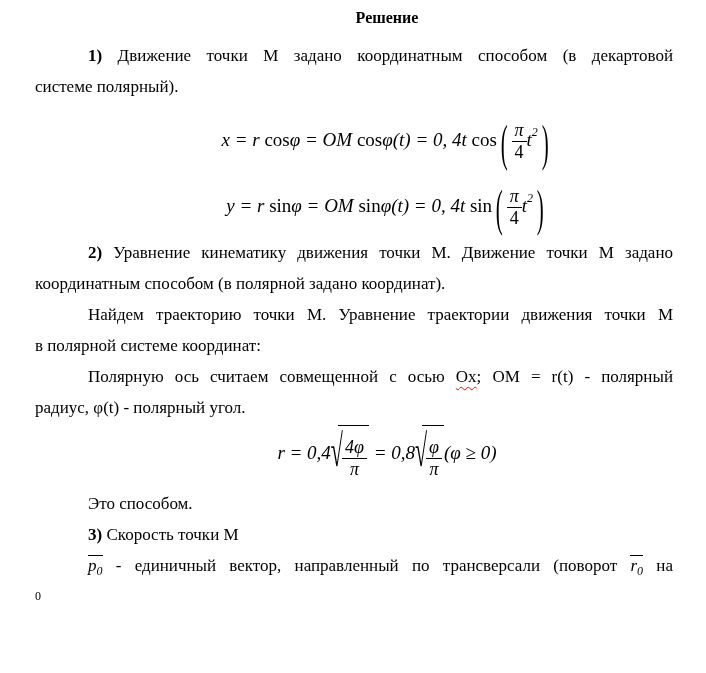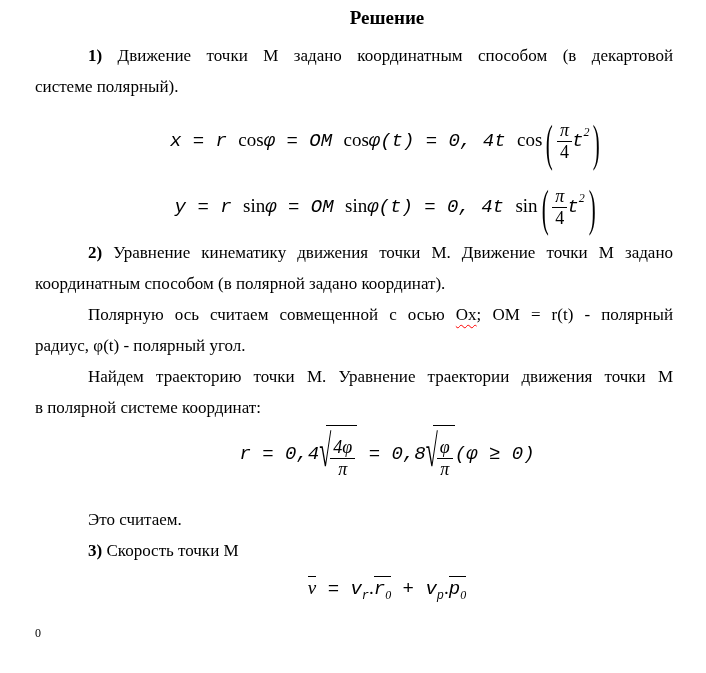--- a/index.html
+++ b/index.html
@@ -9,38 +9,38 @@
     background: #ffffff;
     color: #000000;
     font-family: "Liberation Serif", serif;
     overflow: hidden;
   }
   .page { padding: 6px 33px 0 35px; font-size: 17px; }
 
   .title {
     text-align: center;
     font-weight: bold;
-    font-size: 19px;
+    font-size: 16px;
     line-height: 24px;
     padding-left: 66px;
     margin-bottom: 10px;
   }
 
   .line { line-height: 31px; }
   .indent { padding-left: 53px; }
   .just { text-align: justify; text-align-last: justify; }
   b { font-weight: bold; }
 
   
   .eq { text-align: center; padding-left: 66px; }
   .eq-xy { margin: 2px 0; }
   .eq-row { line-height: 56px; font-size: 19px; white-space: nowrap; }
   .eq-row-v { line-height: 40px; font-size: 19px; margin: 2px 0; }
-  .eq-row-r { line-height: 56px; font-size: 19px; margin: 2px 0 20px 0; }
-  .it { font-style: italic; font-family: Liberation Mono, monospace; }
+  .eq-row-r { line-height: 56px; font-size: 19px; margin: 2px 0 4px 0; }
+  .it { font-style: italic; }
   .fn { font-style: normal; }
 
   .frac {
     display: inline-block; vertical-align: middle;
     text-align: center; line-height: 1.05; font-size: 18px;
   }
   .frac .num { display: block; border-bottom: 1.3px solid #000; padding: 0 3px 1px 3px; font-style: italic; }
   .frac .den { display: block; padding-top: 1px; font-style: normal; }
   .frac .den-it { font-style: italic; }
 
@@ -98,39 +98,37 @@
     <div class="eq-row"><span class="it">x = r </span><span class="fn">cos</span><span class="it">φ = OM </span><span class="fn">cos</span><span class="it">φ(t) = 0, 4t </span><span class="fn">cos</span><span class="bigparen">(</span><span class="frac"><span class="num">π</span><span class="den">4</span></span><span class="it">t</span><sup class="sq">2</sup><span class="bigparen">)</span></div>
     <div class="eq-row"><span class="it">y = r </span><span class="fn">sin</span><span class="it">φ = OM </span><span class="fn">sin</span><span class="it">φ(t) = 0, 4t </span><span class="fn">sin</span><span class="bigparen">(</span><span class="frac"><span class="num">π</span><span class="den">4</span></span><span class="it">t</span><sup class="sq">2</sup><span class="bigparen">)</span></div>
   </div>
 
   <div>
     <div class="line indent just"><b>2)</b><span> Уравнение кинематику движения точки М. Движение точки М задано</span></div>
     <div class="line">координатным способом (в полярной задано координат).</div>
   </div>
 
   <div>
-    <div class="line indent just"><span>Полярную ось считаем совмещенной с осью </span><span class="misspelled">Ox</span><span>; ОМ = r(t) - полярный</span></div>
-    <div class="line">радиус, φ(t) - полярный угол.</div>
+    <div class="line indent just">Найдем траекторию точки М. Уравнение траектории движения точки М</div>
+    <div class="line">в полярной системе координат:</div>
   </div>
 
   <div>
-    <div class="line indent just">Найдем траекторию точки М. Уравнение траектории движения точки М</div>
-    <div class="line">в полярной системе координат:</div>
+    <div class="line indent just"><span>Полярную ось считаем совмещенной с осью </span><span class="misspelled">Ox</span><span>; ОМ = r(t) - полярный</span></div>
+    <div class="line">радиус, φ(t) - полярный угол.</div>
   </div>
 
   <div class="eq">
     <div class="eq-row eq-row-r"><span class="it">r = 0,4</span><span class="sqrt"><span class="sqrt-glyph">√</span><span class="sqrt-body"><span class="frac"><span class="num">4φ</span><span class="den den-it">π</span></span></span></span><span class="it"> = 0,8</span><span class="sqrt"><span class="sqrt-glyph">√</span><span class="sqrt-body"><span class="frac"><span class="num">φ</span><span class="den den-it">π</span></span></span></span><span class="it">(φ ≥ 0)</span></div>
   </div>
 
-  <div class="line indent">Это считаем.</div>
+  <div class="line indent">Это способом.</div>
 
   <div class="line indent"><b>3)</b><span> Скорость точки М</span></div>
 
-  <div class="eq">
-    <div class="eq-row-v"><span class="bar">v</span><span class="it"> = </span><span class="it">v</span><sub class="sb it">r</sub><span>.</span><span class="bar"><span class="it">r</span><sub class="sb">0</sub></span><span class="it"> + </span><span class="it">v</span><sub class="sb it">p</sub><span>.</span><span class="bar"><span class="it">p</span><sub class="sb">0</sub></span></div>
-  </div>
 
 
   <div>
+    <div class="line indent just"><span class="bar"><span class="it">p</span><sub class="sb">0</sub></span><span> - единичный вектор, направленный по трансверсали (поворот </span><span class="bar"><span class="it">r</span><sub class="sb">0</sub></span><span> на</span></div>
     <div class="line"><sup class="deg">0</sup></div>
   </div>
 
 </div>
 
 </body></html>

